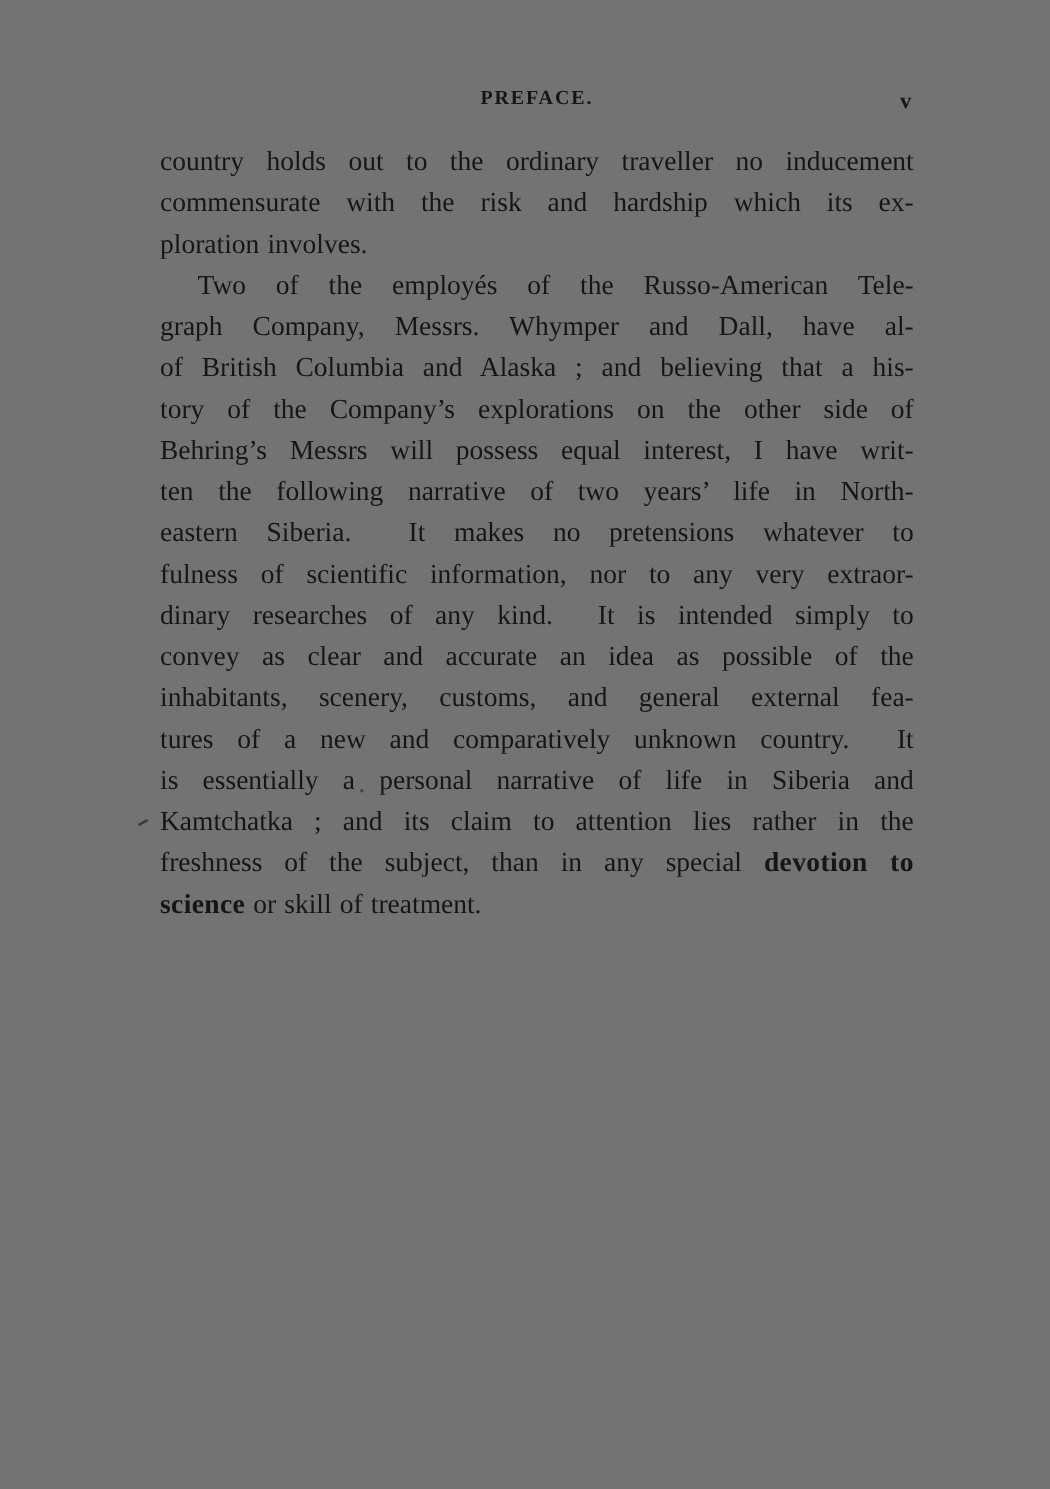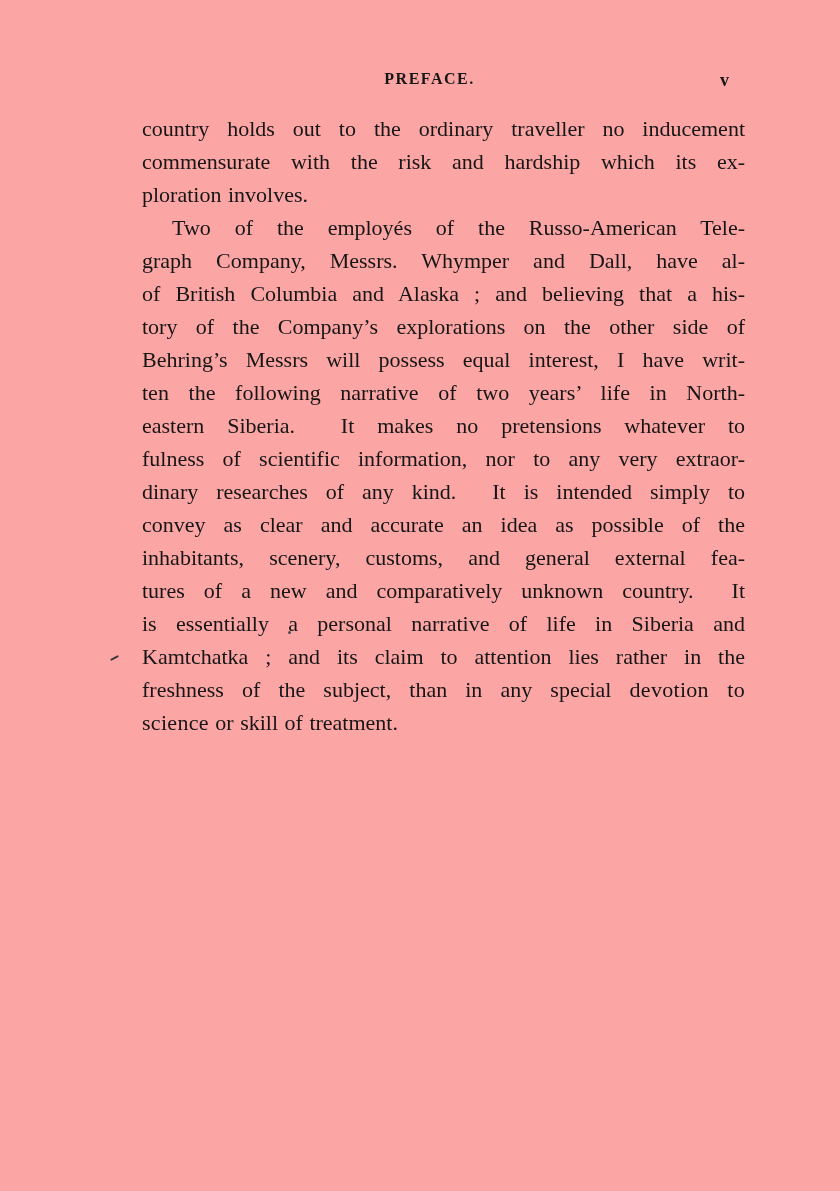--- a/index.html
+++ b/index.html
@@ -4,49 +4,49 @@
 <style>
   html, body { margin: 0; padding: 0; }
   body {
     width: 840px; height: 1191px;
     background: #ffffff;
     font-family: "Liberation Serif", serif;
     color: #161616;
     position: relative;
     overflow: hidden;
   }
-  .sheet { position: absolute; inset: 0; background: #fca5a5; }
+  .sheet { position: absolute; inset: 0; background: #737373; }
 
   .running-head-row {
     position: absolute; left: 128px; top: 70px; width: 603px; height: 24px;
   }
   .running-head {
     position: absolute; left: 0; right: 0; top: 0;
     text-align: center;
     font-size: 16px; font-weight: 700; letter-spacing: 1.5px;
   }
   .page-number {
     position: absolute; right: 2px; top: 0;
     font-size: 18px; font-weight: 700;
   }
 
   .body-text {
-    position: absolute; left: 128px; top: 112px; width: 603px; margin-left: 14px;
+    position: absolute; left: 128px; top: 112px; width: 603px;
   }
   .line {
     font-size: 22px;
     line-height: 33px;
     text-align: justify;
     text-align-last: justify;
     word-spacing: 1px;
     white-space: normal;
   }
   .para-end { text-align-last: left; }
   .indent { text-indent: 30px; }
-  .heavy { font-weight: 400; letter-spacing: 0.3px; }
+  .heavy { font-weight: 700; letter-spacing: 0.3px; }
 
   .artifact-tick {
     position: absolute; left: 110px; top: 657px;
     width: 9px; height: 2px; background: #3c3c3c;
     transform: rotate(-28deg); border-radius: 1px;
   }
   .artifact-dot {
     position: absolute; left: 288px; top: 631px;
     width: 3px; height: 3px; background: #4a4a4a; border-radius: 50%;
   }

